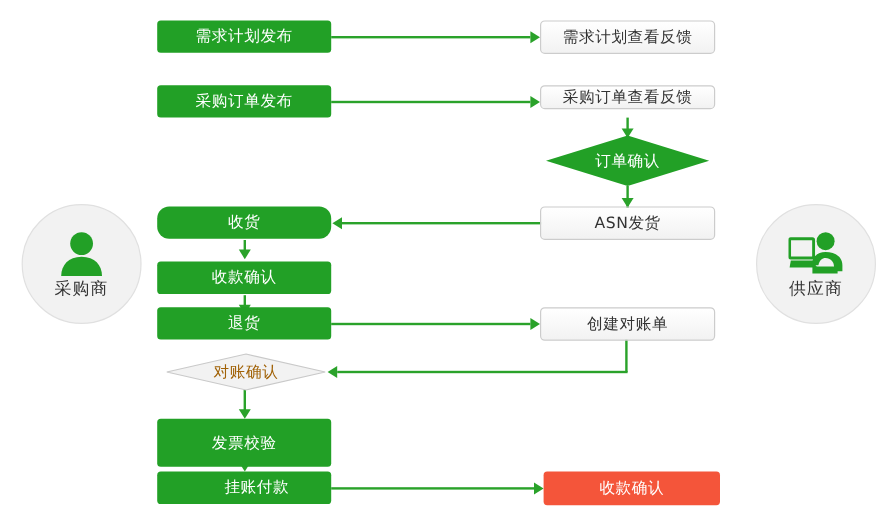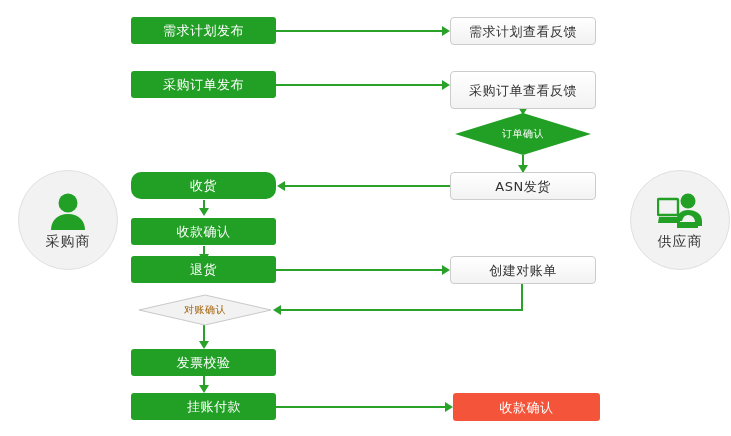--- a/index.html
+++ b/index.html
@@ -63,21 +63,21 @@
   }
   .diamond .dia-label {
     position: absolute;
     left: 0;
     top: 0;
     width: 100%;
     height: 100%;
     display: flex;
     align-items: center;
     justify-content: center;
-    font-size: 10px;
+    font-size: 13px;
     line-height: 1;
     letter-spacing: 0.5px;
     white-space: nowrap;
   }
   .dia-green .dia-label { color: #ffffff; }
   .dia-gray  .dia-label { color: #a16207; }
 
   
   .conn {
     position: absolute;
@@ -184,21 +184,21 @@
   </div>
 
   <div class="node node-gray" style="left:450px; top:17px; width:146px; height:28px;">
     <span>需求计划查看反馈</span>
   </div>
 
   <div class="node node-green" style="left:131px; top:71px; width:145px; height:27px;">
     <span>采购订单发布</span>
   </div>
 
-  <div class="node node-gray" style="left:450px; top:71px; width:146px; height:38px;">
+  <div class="node node-gray" style="left:450px; top:71px; width:146px; height:20px;">
     <span>采购订单查看反馈</span>
   </div>
 
   <div class="diamond dia-green" style="left:455px; top:113px; width:136px; height:42px;">
     <svg class="dia-shape" viewBox="0 0 136 42" preserveAspectRatio="none">
       <polygon points="68,0 136,21 68,42 0,21" fill="#22a026"></polygon>
     </svg>
     <div class="dia-label">订单确认</div>
   </div>
 
@@ -222,21 +222,21 @@
     <span>创建对账单</span>
   </div>
 
   <div class="diamond dia-gray" style="left:138px; top:294px; width:134px; height:32px;">
     <svg class="dia-shape" viewBox="0 0 134 32" preserveAspectRatio="none">
       <polygon points="67,1 133,16 67,31 1,16" fill="#f2f2f2" stroke="#c9c9c9" stroke-width="1"></polygon>
     </svg>
     <div class="dia-label">对账确认</div>
   </div>
 
-  <div class="node node-green" style="left:131px; top:349px; width:145px; height:27px;">
+  <div class="node node-green" style="left:131px; top:349px; width:145px; height:40px;">
     <span>发票校验</span>
   </div>
 
   <div class="node node-green" style="left:131px; top:393px; width:145px; height:27px;padding-left:21px;">
     <span>挂账付款</span>
   </div>
 
   <div class="node node-red" style="left:453px; top:393px; width:147px; height:28px;">
     <span>收款确认</span>
   </div>

